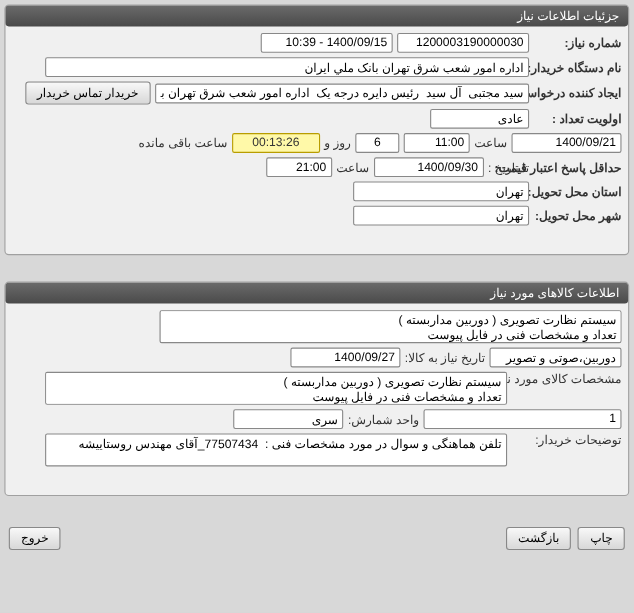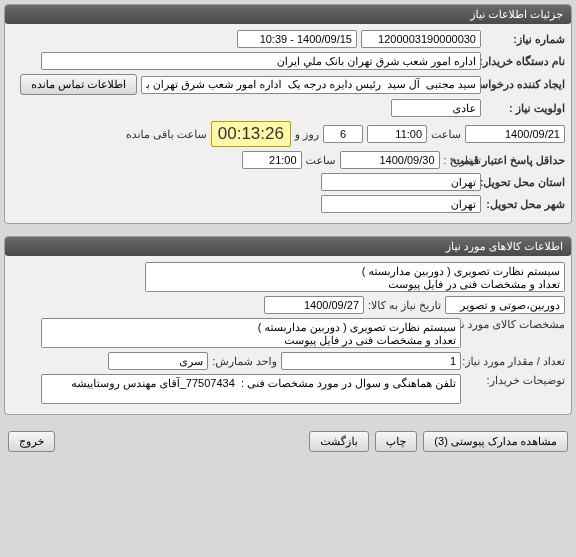--- a/index.html
+++ b/index.html
@@ -10,22 +10,22 @@
   direction: rtl;
   width: 576px;
   height: 557px;
   overflow: hidden;
   padding: 4px;
 }
 .panel {
   background: #f0f0f0;
   border: 1px solid #a0a0a0;
   border-radius: 4px;
-  margin-bottom: 12px;
-  padding: 0 6px 6px 6px;
+  margin-bottom: 24px;
+  padding: 0 6px 22px 6px;
 }
 .panel-header {
   background: linear-gradient(to bottom, #6a6a6a, #4a4a4a);
   color: #fff;
   font-size: 11px;
   padding: 3px 8px;
   border-radius: 3px;
   margin: 0 -6px 6px -6px;
   text-align: right;
 }
@@ -53,21 +53,21 @@
 textarea { resize: none; }
 .field-sm { width: 90px; }
 .field-md { width: 120px; }
 .field-xl { width: 340px; }
 .field-xxl { width: 440px; }
 .timer-box {
   background: #fff9a8;
   border: 1px solid #b89d00;
   padding: 2px 6px;
   border-radius: 2px;
-  font-size: 17px;
+  font-size: 11px;
   color: #333;
   direction: ltr;
   text-align: center;
   width: 80px;
 }
 .btn {
   background: linear-gradient(to bottom, #f8f8f8, #d8d8d8);
   border: 1px solid #888;
   border-radius: 3px;
   padding: 3px 10px;
@@ -100,25 +100,25 @@
   </div>
 
   <div class="row">
     <span class="label w80">نام دستگاه خریدار:</span>
     <input type="text" class="field-xxl" value="اداره امور شعب شرق تهران بانک ملي ایران" style="">
   </div>
 
   <div class="row">
     <span class="label w80">ایجاد کننده درخواست:</span>
     <input type="text" class="field-xl" value="سید مجتبی  آل سید  رئیس دایره درجه یک  اداره امور شعب شرق تهران بانک م" style="">
-    <button class="btn">اطلاعات تماس مانده</button>
+    <button class="btn">خریدار تماس خریدار</button>
   </div>
 
   <div class="row">
-    <span class="label w80">اولویت نیاز :</span>
+    <span class="label w80">اولویت تعداد :</span>
     <input type="text" class="field-sm" value="عادی" style="">
   </div>
 
   <div class="row">
     <input type="text" class="w100" value="1400/09/21" style="">
     <span class="label">ساعت</span>
     <input type="text" class="w60" value="11:00" style="">
     <input type="text" style="width: 40px; text-align: center;" value="6">
     <span class="label">روز و</span>
     <span class="timer-box">00:13:26</span>
@@ -158,31 +158,29 @@
     <input type="text" class="w100" value="1400/09/27" style="">
   </div>
 
   <div class="row" style="align-items:flex-start">
     <span class="label w100">مشخصات کالای مورد نیاز:</span>
     <textarea rows="2" style="width: 420px;">سیستم نظارت تصویری ( دوربین مداربسته )
 تعداد و مشخصات فنی در فایل پیوست</textarea>
   </div>
 
   <div class="row">
-    <span class="label w100">تعداد / مقدار مورد نیاز:</span>
     <input type="text" style="width: 180px;" value="1">
     <span class="label">واحد شمارش:</span>
     <input type="text" class="w100" value="سری" style="">
   </div>
 
   <div class="row" style="align-items:flex-start">
     <span class="label w100">توضیحات خریدار:</span>
     <textarea rows="2" style="width: 420px;">تلفن هماهنگی و سوال در مورد مشخصات فنی :  77507434_آقای مهندس روستاییشه</textarea>
   </div>
 </div>
 
 <div class="bottom-bar">
-  <button class="btn">مشاهده مدارک پیوستی (3)</button>
   <button class="btn">چاپ</button>
   <button class="btn">بازگشت</button>
   <div class="spacer"></div>
   <button class="btn">خروج</button>
 </div>
 
 </body></html>

